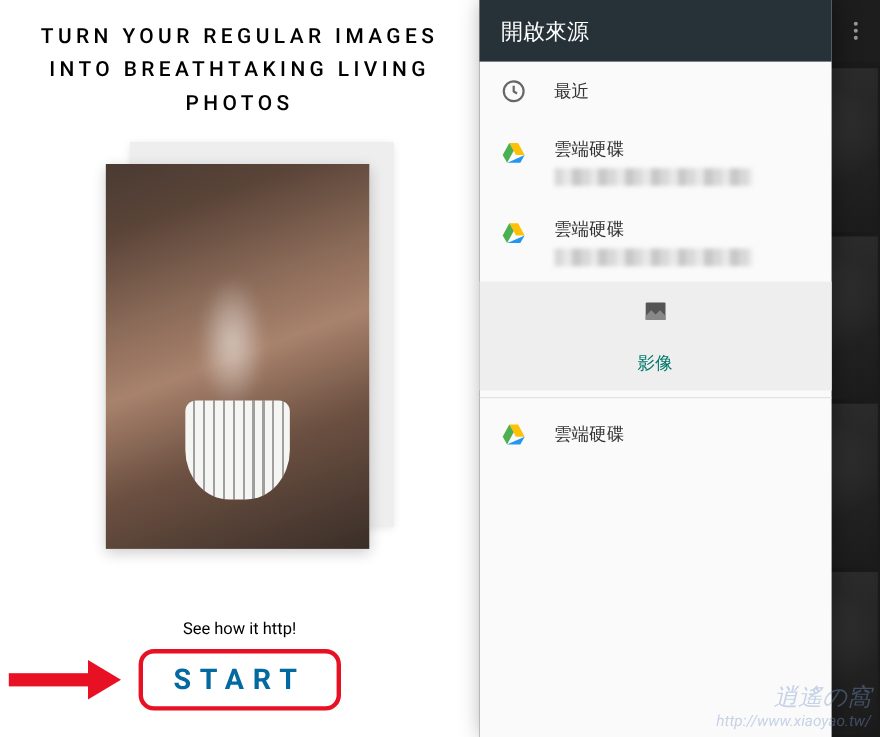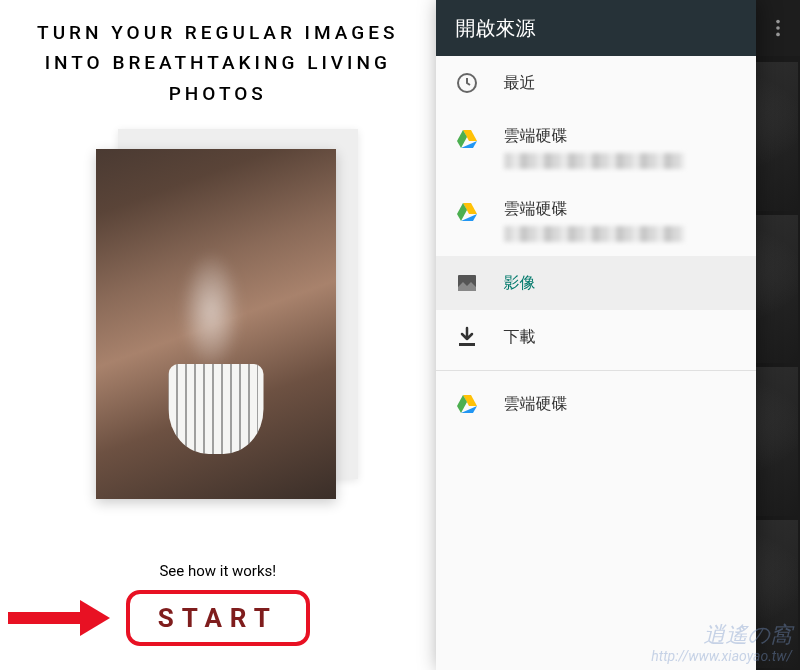--- a/index.html
+++ b/index.html
@@ -102,21 +102,21 @@
       display: flex;
       align-items: center;
     }
     .start-button {
       border: 4px solid #e81123;
       border-radius: 14px;
       padding: 9px 28px;
       font-size: 26px;
       font-weight: 700;
       letter-spacing: 8px;
-      color: #7f1d1d;
+      color: #0369a1;
       background: #fff;
     }
     .arrow {
       position: absolute;
       left: -118px;
       top: 50%;
       transform: translateY(-50%);
       display: flex;
       align-items: center;
     }
@@ -212,20 +212,21 @@
       cursor: pointer;
       justify-content: flex-end;
     }
     .drawer-item.tall {
       min-height: 70px;
       align-items: flex-start;
       padding-top: 16px;
     }
     .drawer-item.selected {
       background: #eeeeee;
+      flex-direction: column;
     }
     .drawer-item .icon-slot {
       width: 26px;
       height: 26px;
       display: flex;
       align-items: center;
       justify-content: center;
       flex-shrink: 0;
     }
     .drawer-item .label {
@@ -276,21 +277,21 @@
 <div class="left-panel">
   <div class="tagline">TURN YOUR REGULAR IMAGES INTO BREATHTAKING LIVING PHOTOS</div>
   <div class="photo-stack">
     <div class="photo-back"></div>
     <div class="photo-front">
       <div class="photo-img">
         <div class="steam"></div>
       </div>
     </div>
   </div>
-  <div class="see-how">See how it works!</div>
+  <div class="see-how">See how it http!</div>
   <div class="start-wrap">
     <div class="arrow">
       <div class="arrow-line"></div>
       <div class="arrow-head"></div>
     </div>
     <div class="start-button">START</div>
   </div>
 </div>
 
 <div class="right-panel">
@@ -362,29 +363,20 @@
       <div class="drawer-item selected">
         <div class="icon-slot">
           <svg width="24" height="24" viewBox="0 0 24 24" fill="#555">
             <rect x="3" y="4" width="18" height="16" rx="1"></rect>
             <path d="M3 16 L8 11 L12 15 L16 11 L21 16 L21 20 L3 20 Z" fill="#888"></path>
           </svg>
         </div>
         <span class="label">影像</span>
       </div>
 
-      <div class="drawer-item">
-        <div class="icon-slot">
-          <svg width="24" height="24" viewBox="0 0 24 24" fill="#333">
-            <path d="M12 3 L12 14 M12 14 L7 9 M12 14 L17 9" stroke="#333" stroke-width="2.5" fill="none" stroke-linecap="round"></path>
-            <rect x="4" y="18" width="16" height="3"></rect>
-          </svg>
-        </div>
-        <span class="label">下載</span>
-      </div>
 
       <div class="divider"></div>
 
 
       <div class="drawer-item">
         <div class="icon-slot">
           <svg width="24" height="24" viewBox="0 0 24 24">
             <path d="M8 3 L16 3 L22 14 L14 14 Z" fill="#ffc107"></path>
             <path d="M2 14 L8 3 L12 10 L6 21 Z" fill="#4caf50"></path>
             <path d="M6 21 L22 14 L18 21 Z" fill="#2196f3"></path>

